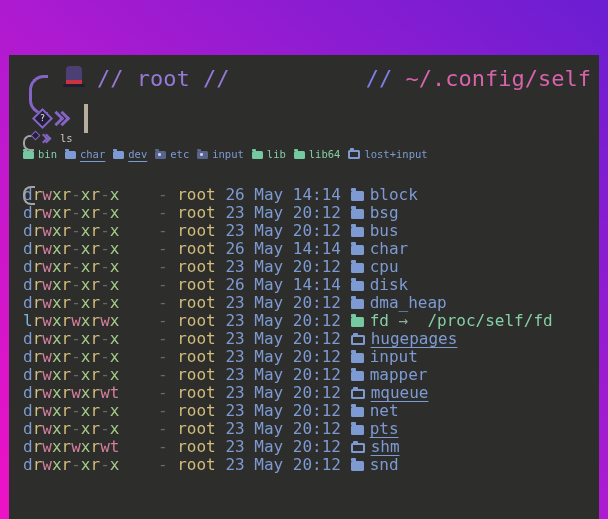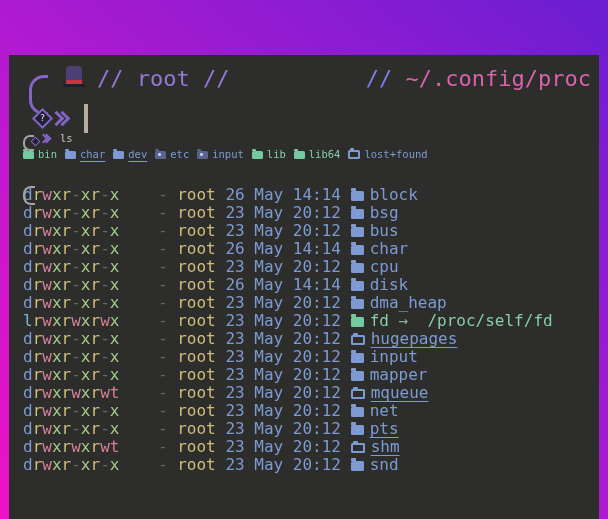--- a/index.html
+++ b/index.html
@@ -38,21 +38,21 @@
   #prompt-top .pt1{display:flex;justify-content:space-between;padding-left:74px;font-size:22px;line-height:28px;white-space:pre;}
   #prompt-top .pt2{position:absolute;left:10px;top:38px;display:flex;align-items:center;height:30px;}
   .hat{position:absolute;left:40px;top:1px;width:22px;}
   .hat-top{display:block;width:16px;height:14px;margin:0 auto;background:#4b3f73;border-radius:4px 4px 0 0;}
   .hat-band{display:block;width:16px;height:4px;margin:0 auto;background:#cb3340;}
   .hat-brim{display:block;width:22px;height:3px;background:#221c30;border-radius:2px;}
   
   .tline1{white-space:pre;}
   #ls-block{position:absolute;left:14px;top:77px;font-size:10.5px;}
   #ls-block .tline1{padding-left:24px;line-height:12px;}
-  #ls-block .tline2{padding-left:6px;line-height:13px;display:flex;align-items:flex-end;}
+  #ls-block .tline2{padding-left:6px;line-height:13px;display:flex;align-items:flex-start;}
   #ls-block .seg-sep.gap{margin-left:64px;}
   #ls-entries{display:flex;align-items:center;margin-top:3px;gap:8px;white-space:nowrap;font-size:10.5px;}
   #ll-block{position:absolute;left:14px;top:127px;font-size:15px;}
   #ll-block .tline1{padding-left:26px;line-height:17px;}
   #ll-block .tline2{padding-left:6px;line-height:17px;display:flex;align-items:center;}
   #ll-block .seg-sep.gap{margin-left:92px;}
   
   #ll-rows{margin-top:4px;font-size:16px;}
   .row{white-space:pre;height:18px;line-height:18px;}
   .t-blue{color:#7d9bd2;}
@@ -86,21 +86,21 @@
 
     <div id="prompt-top">
       <span class="arc big"></span>
       <span class="hat">
         <span class="hat-top"></span>
           <span class="hat-band"></span>
           <span class="hat-brim"></span>
       </span>
       <div class="pt1">
         <span class="seg-user">// root //</span>
-        <span><span class="seg-sep">// </span><span class="seg-path">~/.config/proc</span></span>
+        <span><span class="seg-sep">// </span><span class="seg-path">~/.config/self</span></span>
       </div>
       <div class="pt2">
         <span class="diamond big">
             <span class="q">?</span>
           </span>
         <span><i class="chev big"></i><i class="chev big"></i></span>
         <span class="cursor"></span>
       </div>
     </div>
 
@@ -112,21 +112,21 @@
         <span class="cmd" style="margin-left:10px">ls</span>
       </div>
       <div id="ls-entries">
           <span class="entry"><span class="fi s closed ic-mint"></span><span class="t-mint">bin</span></span>
           <span class="entry"><span class="fi s closed ic-blue"></span><span class="t-blue u">char</span></span>
           <span class="entry"><span class="fi s closed ic-blue"></span><span class="t-blue u">dev</span></span>
           <span class="entry"><span class="fi s special ic-muted"></span><span class="t-blue">etc</span></span>
           <span class="entry"><span class="fi s special ic-muted"></span><span class="t-blue">input</span></span>
           <span class="entry"><span class="fi s closed ic-mint"></span><span class="t-mint">lib</span></span>
           <span class="entry"><span class="fi s closed ic-mint"></span><span class="t-mint">lib64</span></span>
-          <span class="entry"><span class="fi s open ic-blue"></span><span class="t-blue">lost+found</span></span>
+          <span class="entry"><span class="fi s open ic-blue"></span><span class="t-blue">lost+input</span></span>
         </div>
     </div>
 
     <div id="ll-block">
       <span class="arc md"></span>
       <div id="ll-rows">
           <div class="row"><span><span style="color: rgb(125, 155, 210);">d</span><span style="color: rgb(211, 189, 122);">r</span><span style="color: rgb(211, 127, 154);">w</span><span style="color: rgb(163, 201, 135);">x</span><span style="color: rgb(211, 189, 122);">r</span><span style="color: rgb(103, 103, 103);">-</span><span style="color: rgb(163, 201, 135);">x</span><span style="color: rgb(211, 189, 122);">r</span><span style="color: rgb(103, 103, 103);">-</span><span style="color: rgb(163, 201, 135);">x</span></span>    <span class="t-dash">-</span> <span class="t-owner">root</span> <span class="t-date">26 May 14:14</span> <span class="fi m closed ic-blue"></span><span class="t-blue">block</span></div>
           <div class="row"><span><span style="color: rgb(125, 155, 210);">d</span><span style="color: rgb(211, 189, 122);">r</span><span style="color: rgb(211, 127, 154);">w</span><span style="color: rgb(163, 201, 135);">x</span><span style="color: rgb(211, 189, 122);">r</span><span style="color: rgb(103, 103, 103);">-</span><span style="color: rgb(163, 201, 135);">x</span><span style="color: rgb(211, 189, 122);">r</span><span style="color: rgb(103, 103, 103);">-</span><span style="color: rgb(163, 201, 135);">x</span></span>    <span class="t-dash">-</span> <span class="t-owner">root</span> <span class="t-date">23 May 20:12</span> <span class="fi m closed ic-blue"></span><span class="t-blue">bsg</span></div>
           <div class="row"><span><span style="color: rgb(125, 155, 210);">d</span><span style="color: rgb(211, 189, 122);">r</span><span style="color: rgb(211, 127, 154);">w</span><span style="color: rgb(163, 201, 135);">x</span><span style="color: rgb(211, 189, 122);">r</span><span style="color: rgb(103, 103, 103);">-</span><span style="color: rgb(163, 201, 135);">x</span><span style="color: rgb(211, 189, 122);">r</span><span style="color: rgb(103, 103, 103);">-</span><span style="color: rgb(163, 201, 135);">x</span></span>    <span class="t-dash">-</span> <span class="t-owner">root</span> <span class="t-date">23 May 20:12</span> <span class="fi m closed ic-blue"></span><span class="t-blue">bus</span></div>
           <div class="row"><span><span style="color: rgb(125, 155, 210);">d</span><span style="color: rgb(211, 189, 122);">r</span><span style="color: rgb(211, 127, 154);">w</span><span style="color: rgb(163, 201, 135);">x</span><span style="color: rgb(211, 189, 122);">r</span><span style="color: rgb(103, 103, 103);">-</span><span style="color: rgb(163, 201, 135);">x</span><span style="color: rgb(211, 189, 122);">r</span><span style="color: rgb(103, 103, 103);">-</span><span style="color: rgb(163, 201, 135);">x</span></span>    <span class="t-dash">-</span> <span class="t-owner">root</span> <span class="t-date">26 May 14:14</span> <span class="fi m closed ic-blue"></span><span class="t-blue">char</span></div>

